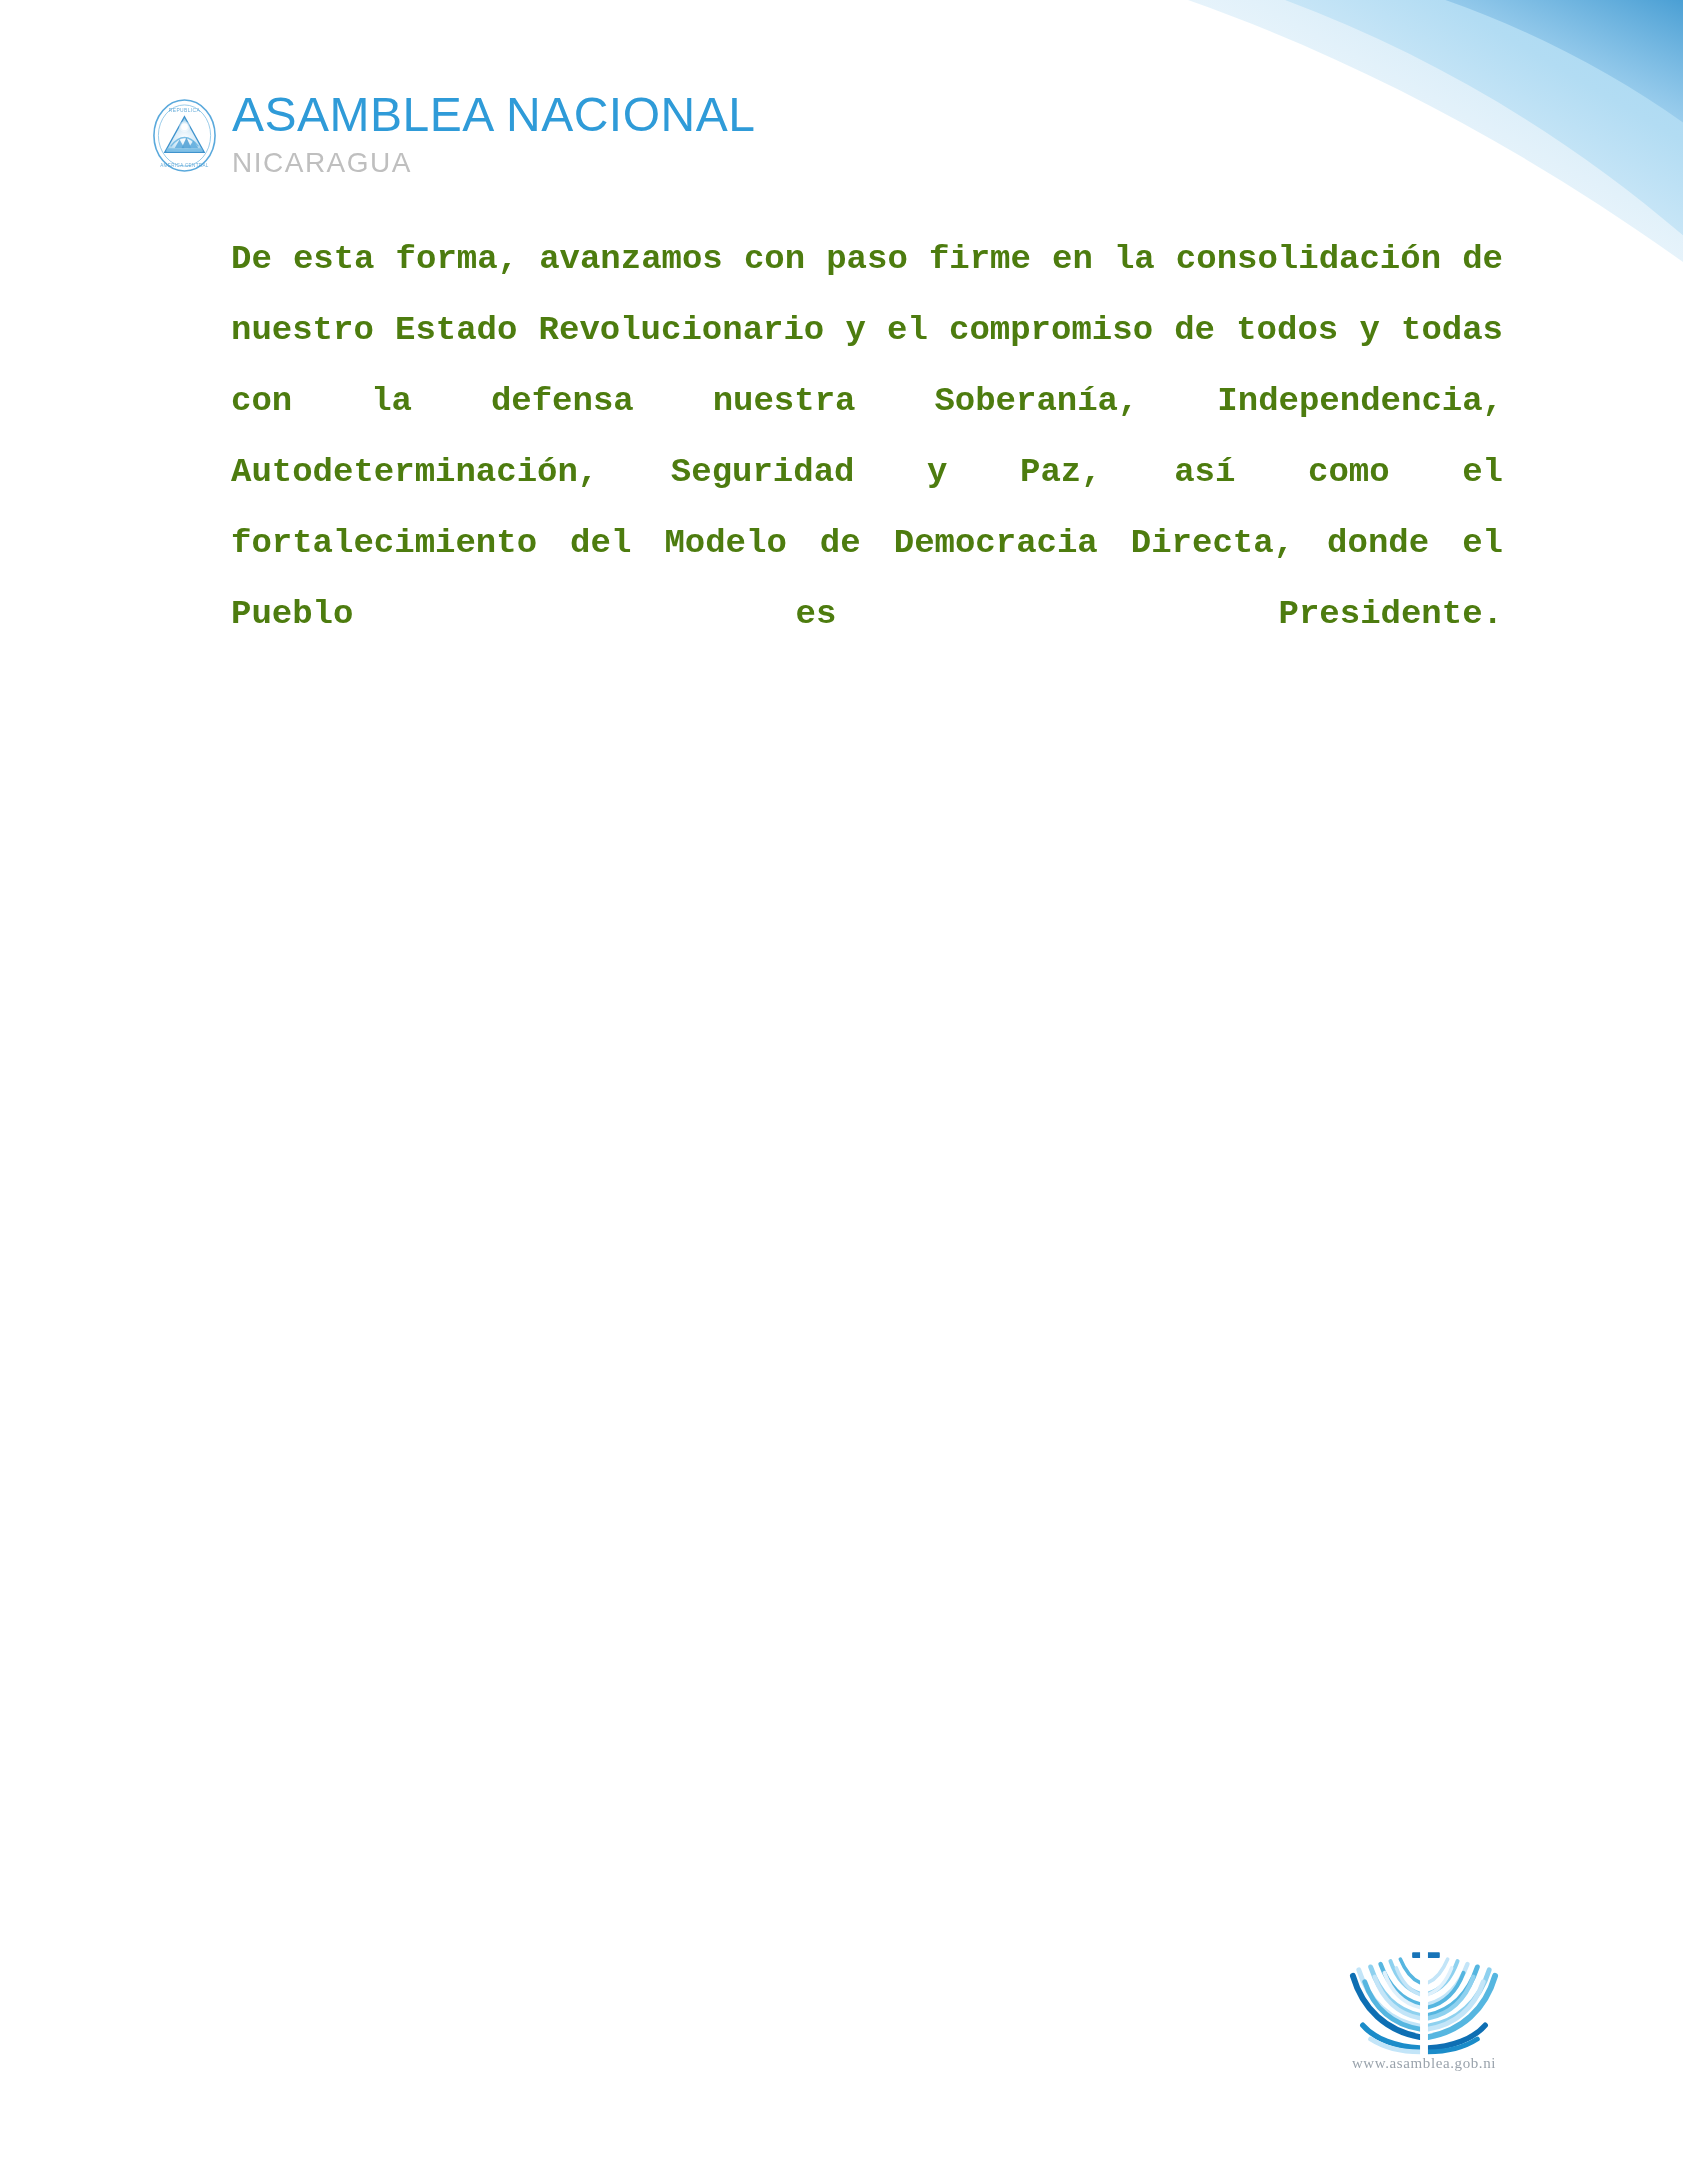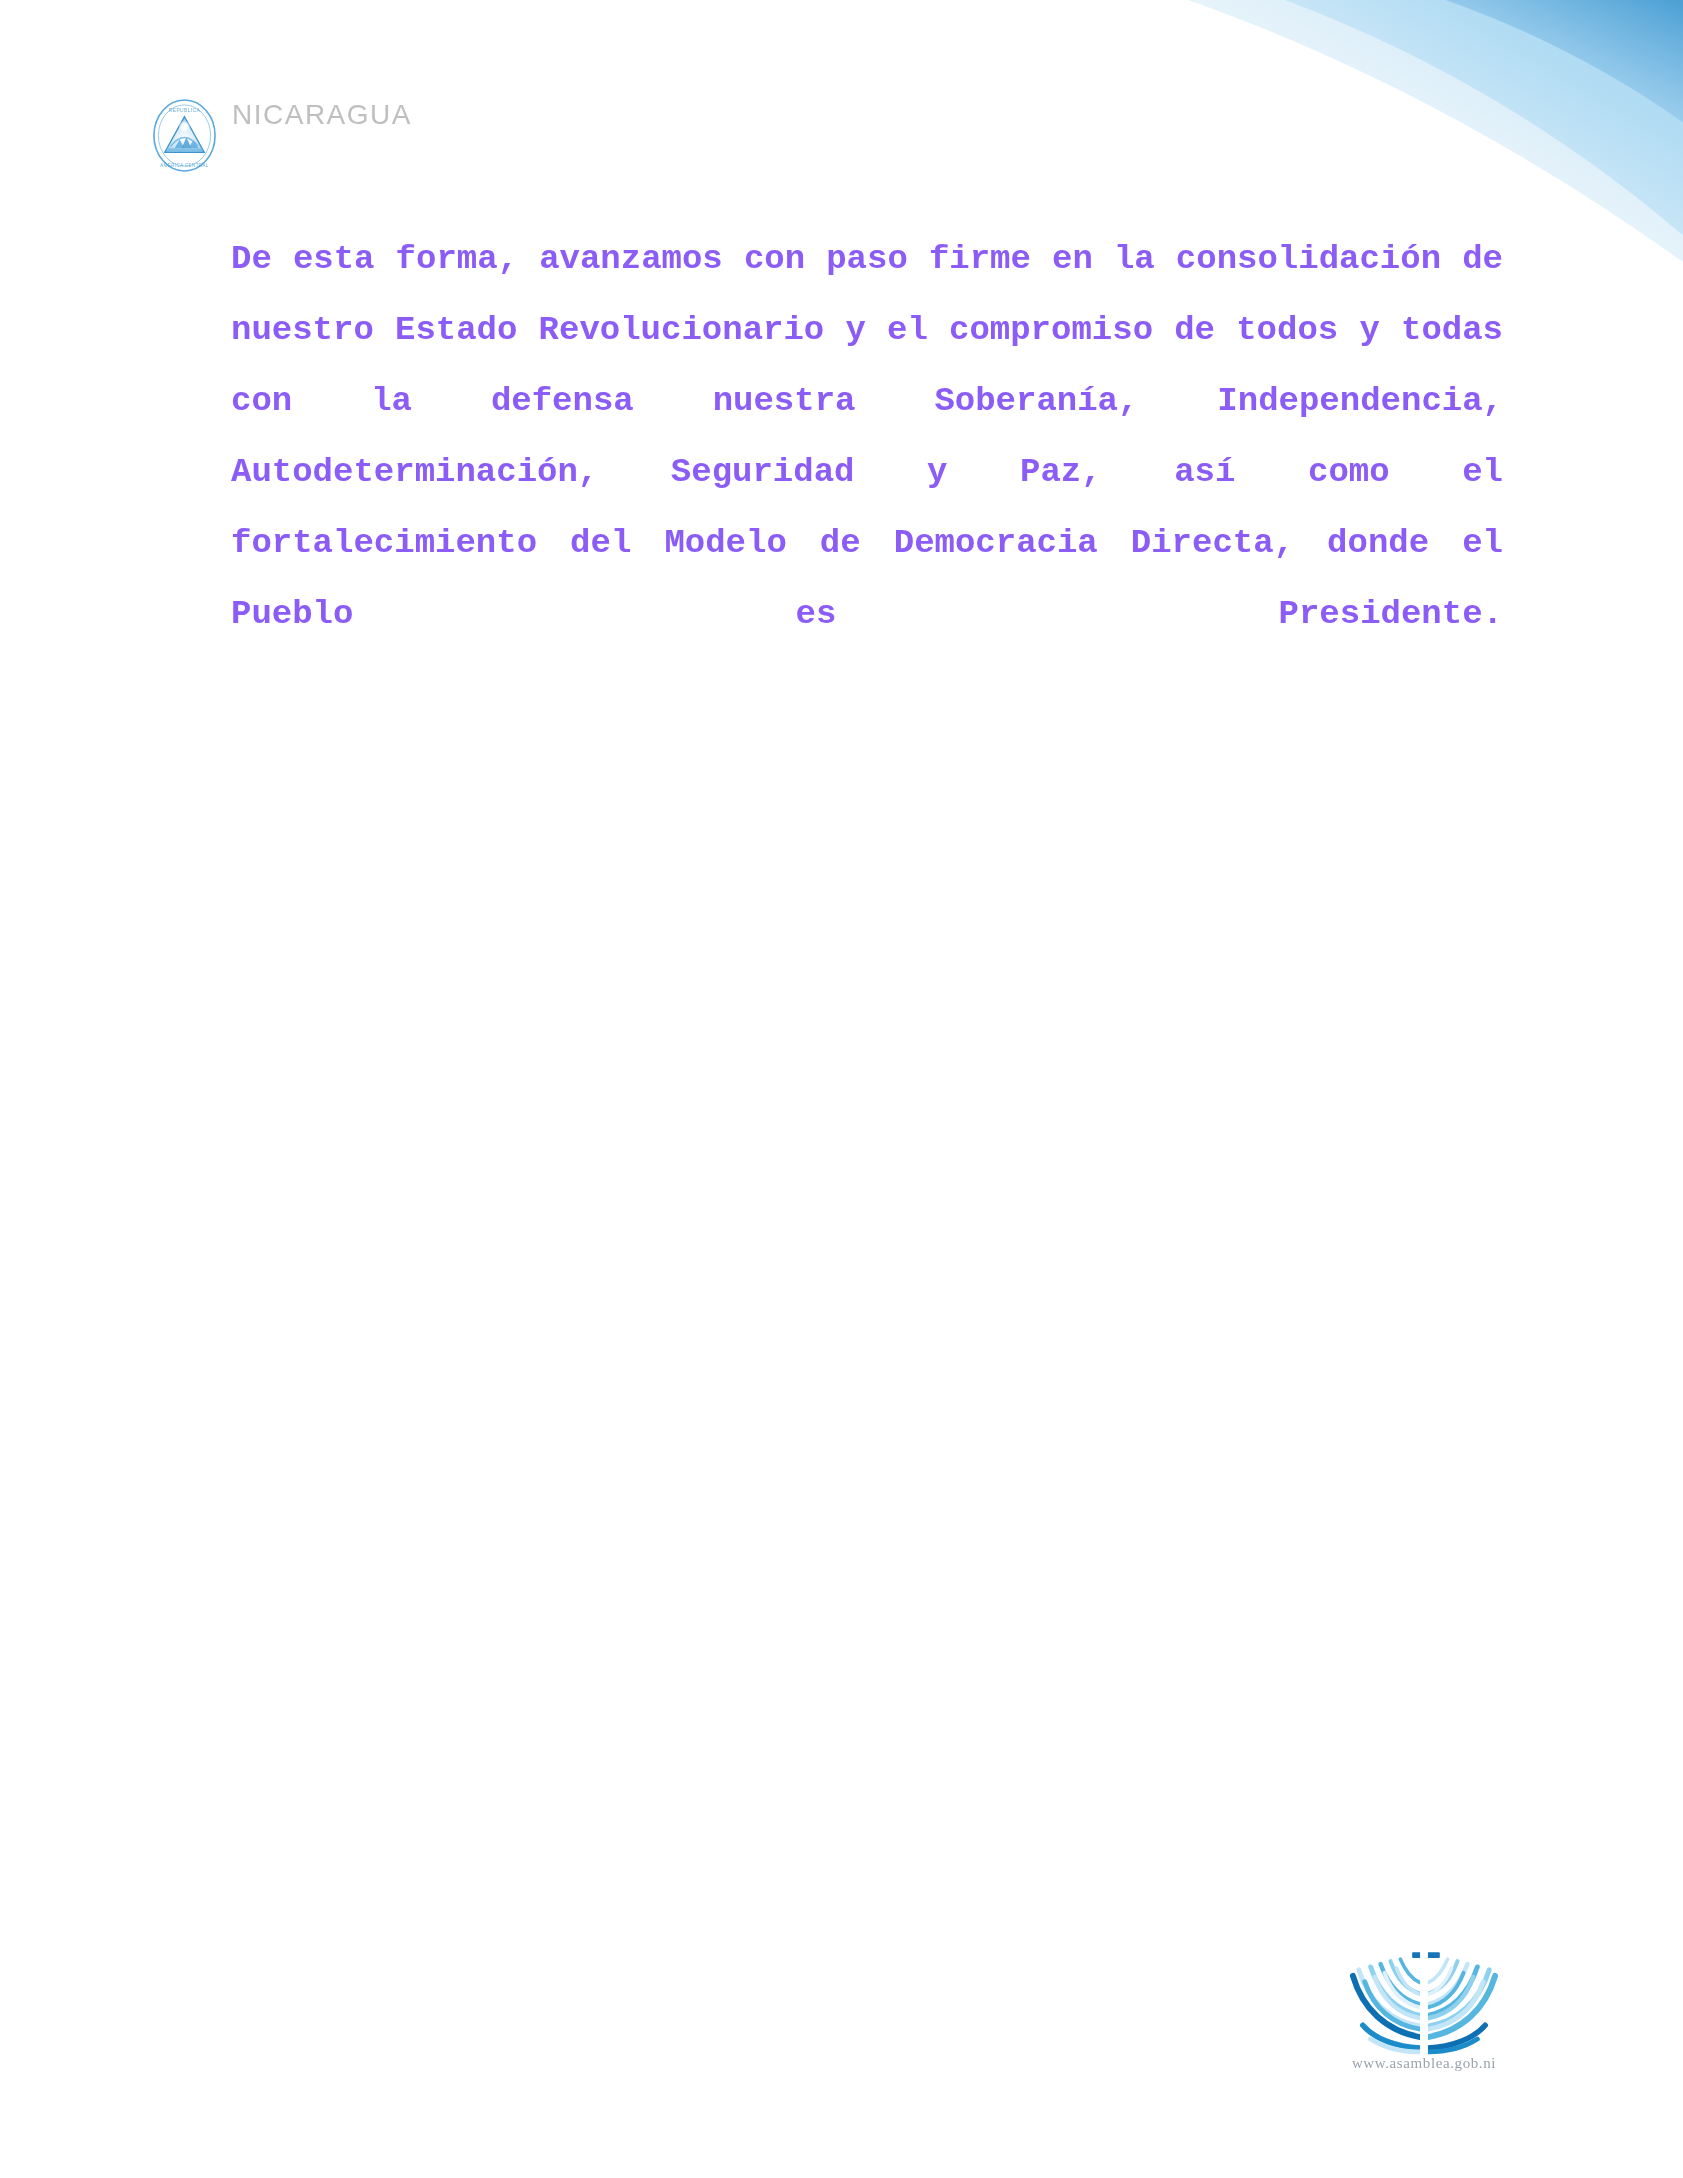--- a/index.html
+++ b/index.html
@@ -78,21 +78,21 @@
   .body-copy {
     position: absolute;
     left: 231px;
     top: 224px;
     width: 1272px;
   }
   .para {
     font-family: "Liberation Mono", "DejaVu Sans Mono", monospace;
     font-size: 34px;
     font-weight: bold;
-    color: #8b5cf6;
+    color: #4d7c0f;
     line-height: 71px;
     text-align: justify;
     text-justify: inter-word;
     margin: 0;
   }
   .para.justified::after {
     content: "";
     display: inline-block;
     width: 100%;
   }
@@ -194,20 +194,21 @@
         <polygon points="40,52 45,44 50,52" fill="#5aa9dc" opacity="0.85"></polygon>
 
         <rect x="18" y="52" width="36" height="3.6" fill="#79bde4" opacity="0.9"></rect>
 
         <circle cx="36" cy="30" r="3.4" fill="#ffffff" opacity="0.95"></circle>
         <circle cx="36" cy="30" r="5.4" fill="#ffffff" opacity="0.45"></circle>
       </svg>
     </div>
 
     <div class="letterhead-text">
+      <div class="org-title">ASAMBLEA NACIONAL</div>
       <div class="org-sub">NICARAGUA</div>
     </div>
   </div>
 
   <div class="body-copy">
     <p class="para justified">De esta forma, avanzamos con paso firme en la consolidación de nuestro Estado Revolucionario y el compromiso de todos y todas con la defensa nuestra Soberanía, Independencia, Autodeterminación, Seguridad y  Paz, así como el fortalecimiento del Modelo de Democracia Directa, donde el Pueblo es Presidente.</p>
     <div class="para-gap"></div>
   </div>
 
   <div class="footer-logo">

